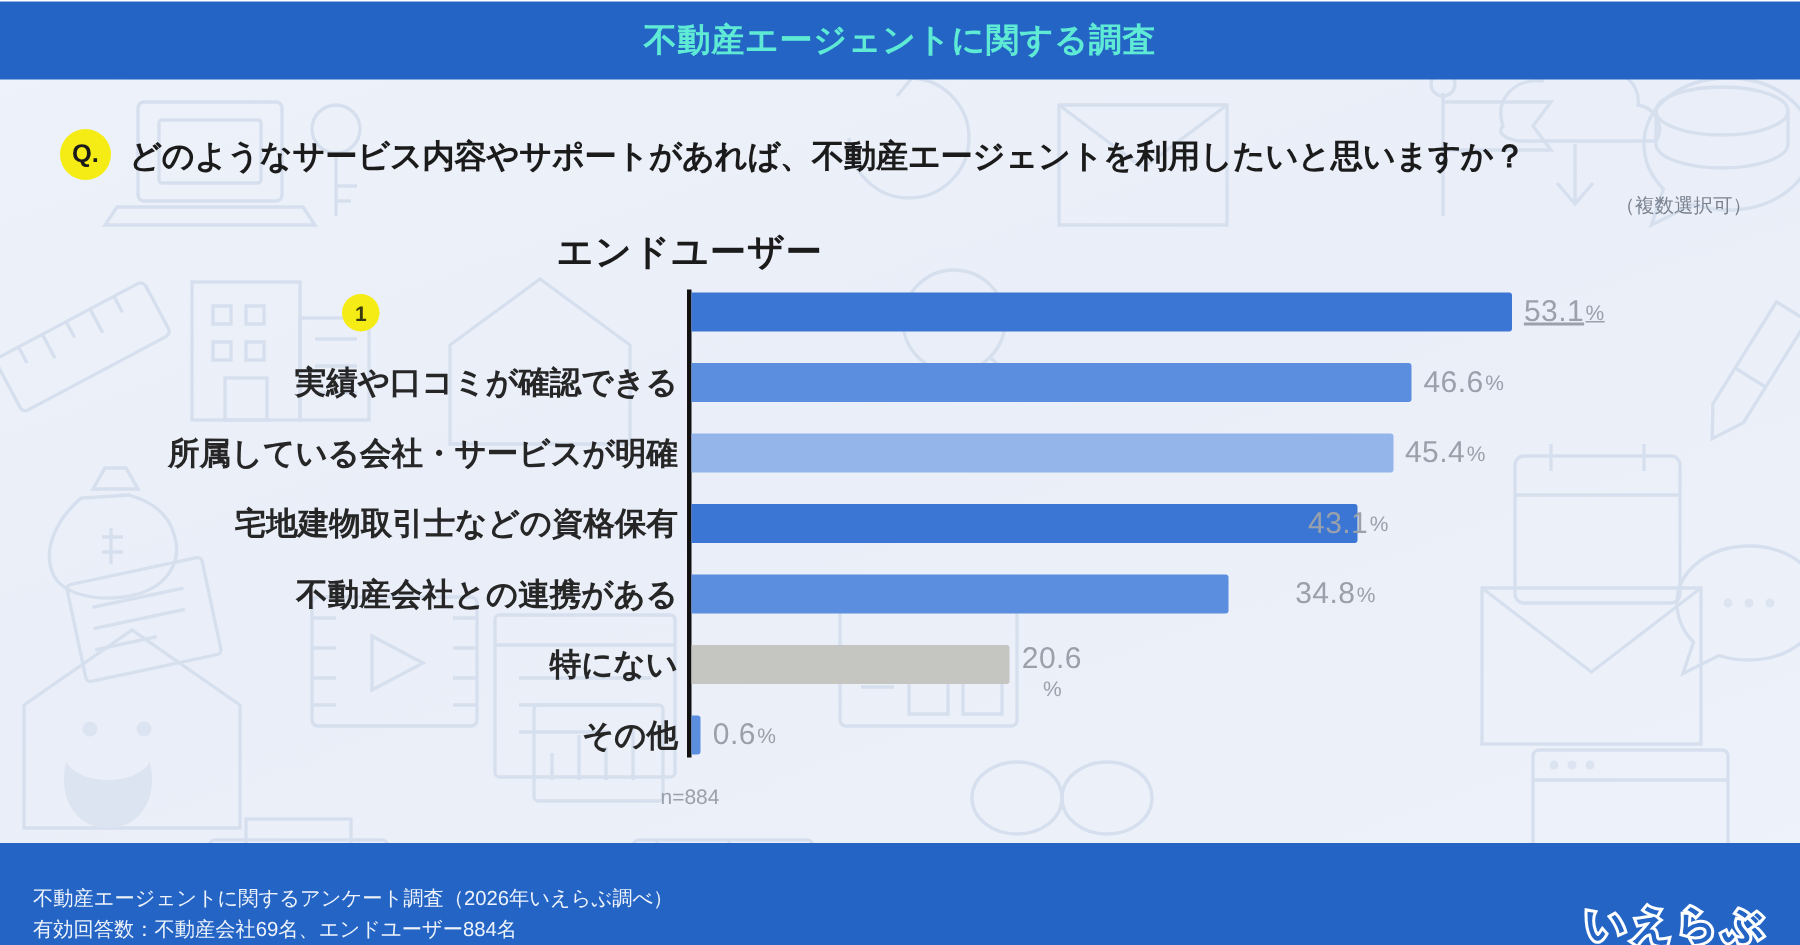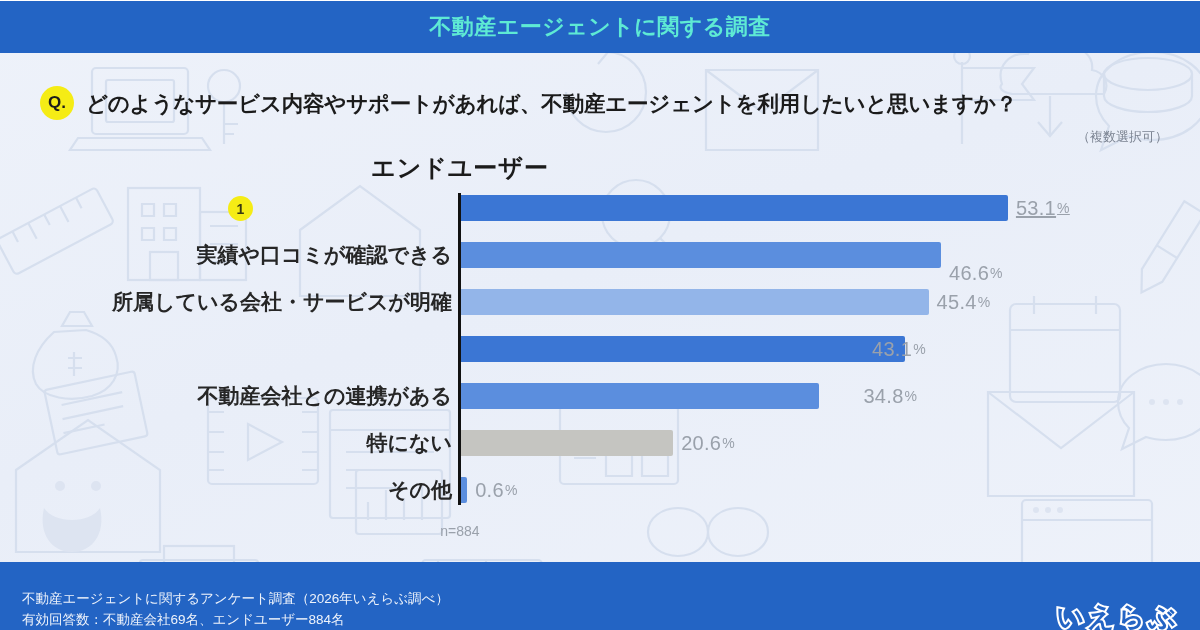--- a/index.html
+++ b/index.html
@@ -222,56 +222,57 @@
       <div class="bar" style="width: 546.93px; background: rgb(59, 118, 212);"></div>
       <div class="val" style="left: 1015.93px; text-decoration: underline;">
           <span>53.1</span>
           <span class="pc">%</span>
         </div>
     </div>
 
     <div class="row" style="top:47px">
       <div class="label">実績や口コミが確認できる</div>
       <div class="bar" style="width: 479.98px; background: rgb(91, 142, 222);"></div>
-      <div class="val" style="left: 948.98px; margin-top: 18px;">
+      <div class="val" style="left: 948.98px;">
           <span>46.6</span>
           <span class="pc">%</span>
         </div>
     </div>
 
     <div class="row" style="top:94px">
       <div class="label">所属している会社・サービスが明確</div>
       <div class="bar" style="width: 467.62px; background: rgb(147, 181, 233);"></div>
       <div class="val" style="left: 936.62px;">
           <span>45.4</span>
           <span class="pc">%</span>
         </div>
     </div>
 
     <div class="row" style="top:141px">
+      <div class="label">宅地建物取引士などの資格保有</div>
       <div class="bar" style="width: 443.93px; background: rgb(59, 118, 212);"></div>
       <div class="val" style="left: 872px;">
           <span>43.1</span>
           <span class="pc">%</span>
         </div>
     </div>
 
     <div class="row" style="top:188px">
       <div class="label">不動産会社との連携がある</div>
       <div class="bar" style="width: 358.44px; background: rgb(91, 142, 222);"></div>
       <div class="val" style="left: 827.44px; margin-left: 36px;">
           <span>34.8</span>
           <span class="pc">%</span>
         </div>
     </div>
 
     <div class="row" style="top:235px">
       <div class="label">特にない</div>
       <div class="bar" style="width: 212.18px; background: rgb(197, 197, 193);"></div>
-      <div class="val" style="left: 681.18px;">
+      <div class="val" style="left: 681.18px; flex-direction: column;">
           <span>20.6</span>
           <span class="pc">%</span>
         </div>
     </div>
 
     <div class="row" style="top:282px">
       <div class="label">その他</div>
       <div class="bar" style="width: 6.18px; background: rgb(91, 142, 222);"></div>
       <div class="val" style="left: 475.18px;">
           <span>0.6</span>

